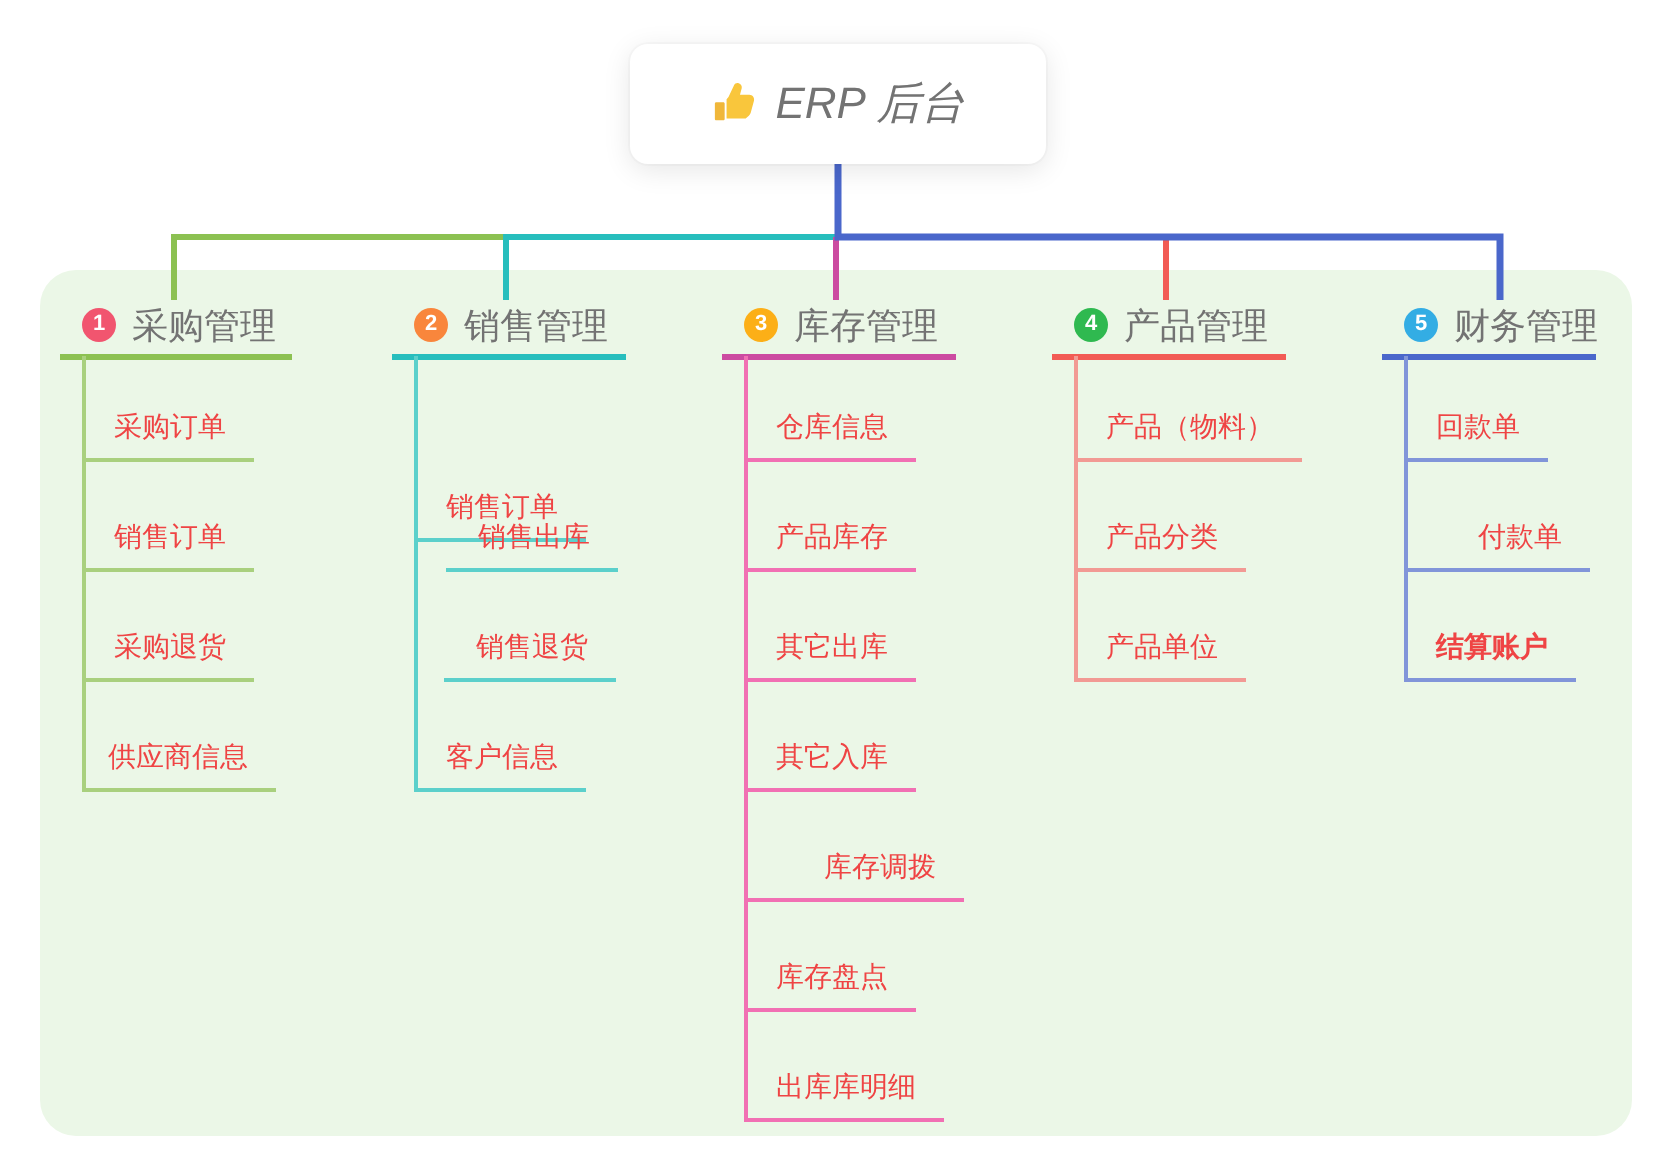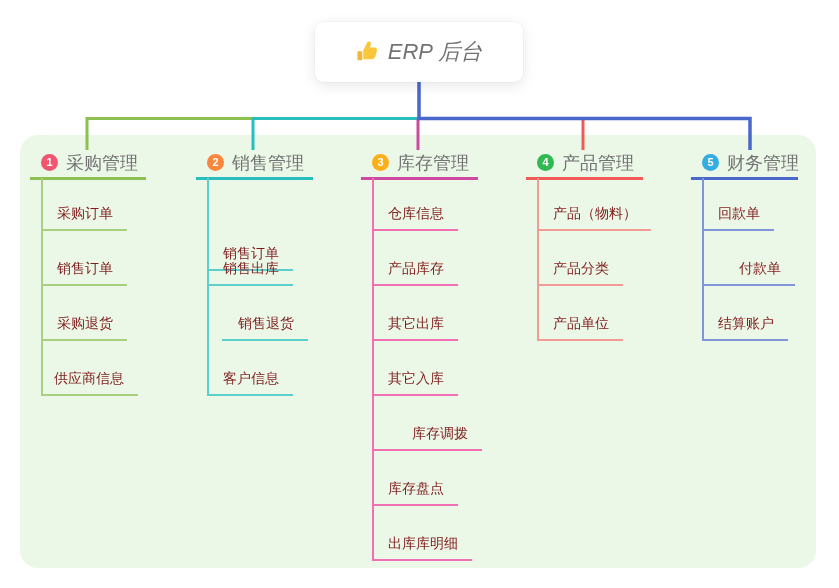--- a/index.html
+++ b/index.html
@@ -17,21 +17,21 @@
     display:flex; align-items:center; border-bottom:3px solid; cursor:pointer;
   }
   .badge {
     flex:0 0 auto; width:17px; height:17px; border-radius:50%; margin-left:11px;
     color:#fff; font-size:11px; font-weight:bold; line-height:17px; text-align:center;
   }
   .branch-title { margin-left:8px; font-size:18px; color:#737373; white-space:nowrap; }
   .child-rail { position:absolute; width:2px; }
   .child-node {
     position:absolute; box-sizing:border-box; border-bottom:2px solid;
-    padding:0 14px 6px 16px; font-size:14px; color:#7f1d1d; white-space:nowrap; cursor:pointer;
+    padding:0 14px 6px 16px; font-size:14px; color:#ef4444; white-space:nowrap; cursor:pointer;
   }
 </style>
 </head>
 <body>
 
 <div id="canvas">
   <div id="panel"></div>
 
   <svg id="connectors" xmlns="http://www.w3.org/2000/svg">
       <path d="M87,150 V118.5 H254" fill="none" stroke="#8CC152" stroke-width="3"></path>
@@ -58,21 +58,21 @@
       <div class="child-node" style="left: 41px; top: 205px; height: 26px; border-bottom-color: rgb(169, 208, 126);"><span>采购订单</span></div>
       <div class="child-node" style="left: 41px; top: 260px; height: 26px; border-bottom-color: rgb(169, 208, 126);"><span>销售订单</span></div>
       <div class="child-node" style="left: 41px; top: 315px; height: 26px; border-bottom-color: rgb(169, 208, 126);"><span>采购退货</span></div>
       <div class="child-node" style="left: 41px; top: 370px; height: 26px; border-bottom-color: rgb(169, 208, 126); padding-left: 13px;"><span>供应商信息</span></div>
       <div class="branch-head" style="left: 196px; top: 148px; width: 117px; border-bottom-color: rgb(39, 190, 189);">
         <span class="badge" style="background: rgb(249, 134, 60);">2</span>
         <span class="branch-title">销售管理</span>
       </div>
       <div class="child-rail" style="left: 207px; top: 178px; height: 218px; background: rgb(91, 208, 203);"></div>
       <div class="child-node" style="left: 207px; top: 205px; height: 26px; border-bottom-color: rgb(91, 208, 203); margin-top: 40px;"><span>销售订单</span></div>
-      <div class="child-node" style="left: 207px; top: 260px; height: 26px; border-bottom-color: rgb(91, 208, 203);"><span>销售出库</span></div>
+      <div class="child-node" style="left: 223px; top: 260px; height: 26px; border-bottom-color: rgb(91, 208, 203);"><span>销售出库</span></div>
       <div class="child-node" style="left: 222px; top: 315px; height: 26px; border-bottom-color: rgb(91, 208, 203);"><span>销售退货</span></div>
       <div class="child-node" style="left: 207px; top: 370px; height: 26px; border-bottom-color: rgb(91, 208, 203);"><span>客户信息</span></div>
       <div class="branch-head" style="left: 361px; top: 148px; width: 117px; border-bottom-color: rgb(204, 75, 161);">
         <span class="badge" style="background: rgb(252, 175, 23);">3</span>
         <span class="branch-title">库存管理</span>
       </div>
       <div class="child-rail" style="left: 372px; top: 178px; height: 383px; background: rgb(241, 112, 179);"></div>
       <div class="child-node" style="left: 372px; top: 205px; height: 26px; border-bottom-color: rgb(241, 112, 179);"><span>仓库信息</span></div>
       <div class="child-node" style="left: 372px; top: 260px; height: 26px; border-bottom-color: rgb(241, 112, 179);"><span>产品库存</span></div>
       <div class="child-node" style="left: 372px; top: 315px; height: 26px; border-bottom-color: rgb(241, 112, 179); text-align: right;"><span>其它出库</span></div>
@@ -88,15 +88,15 @@
       <div class="child-node" style="left: 537px; top: 205px; height: 26px; border-bottom-color: rgb(242, 154, 148);"><span>产品（物料）</span></div>
       <div class="child-node" style="left: 537px; top: 260px; height: 26px; border-bottom-color: rgb(242, 154, 148);"><span>产品分类</span></div>
       <div class="child-node" style="left: 537px; top: 315px; height: 26px; border-bottom-color: rgb(242, 154, 148);"><span>产品单位</span></div>
       <div class="branch-head" style="left: 691px; top: 148px; width: 107px; border-bottom-color: rgb(74, 103, 203);">
         <span class="badge" style="background: rgb(51, 173, 228);">5</span>
         <span class="branch-title">财务管理</span>
       </div>
       <div class="child-rail" style="left: 702px; top: 178px; height: 163px; background: rgb(129, 149, 217);"></div>
       <div class="child-node" style="left: 702px; top: 205px; height: 26px; border-bottom-color: rgb(129, 149, 217);"><span>回款单</span></div>
       <div class="child-node" style="left: 702px; top: 260px; height: 26px; border-bottom-color: rgb(129, 149, 217); padding-left: 37px;"><span>付款单</span></div>
-      <div class="child-node" style="left: 702px; top: 315px; height: 26px; border-bottom-color: rgb(129, 149, 217);"><span>结算账户</span></div>
+      <div class="child-node" style="left: 702px; top: 315px; height: 26px; border-bottom-color: rgb(129, 149, 217); font-weight: bold;"><span>结算账户</span></div>
     </div>
 </div>
 
 </body></html>

